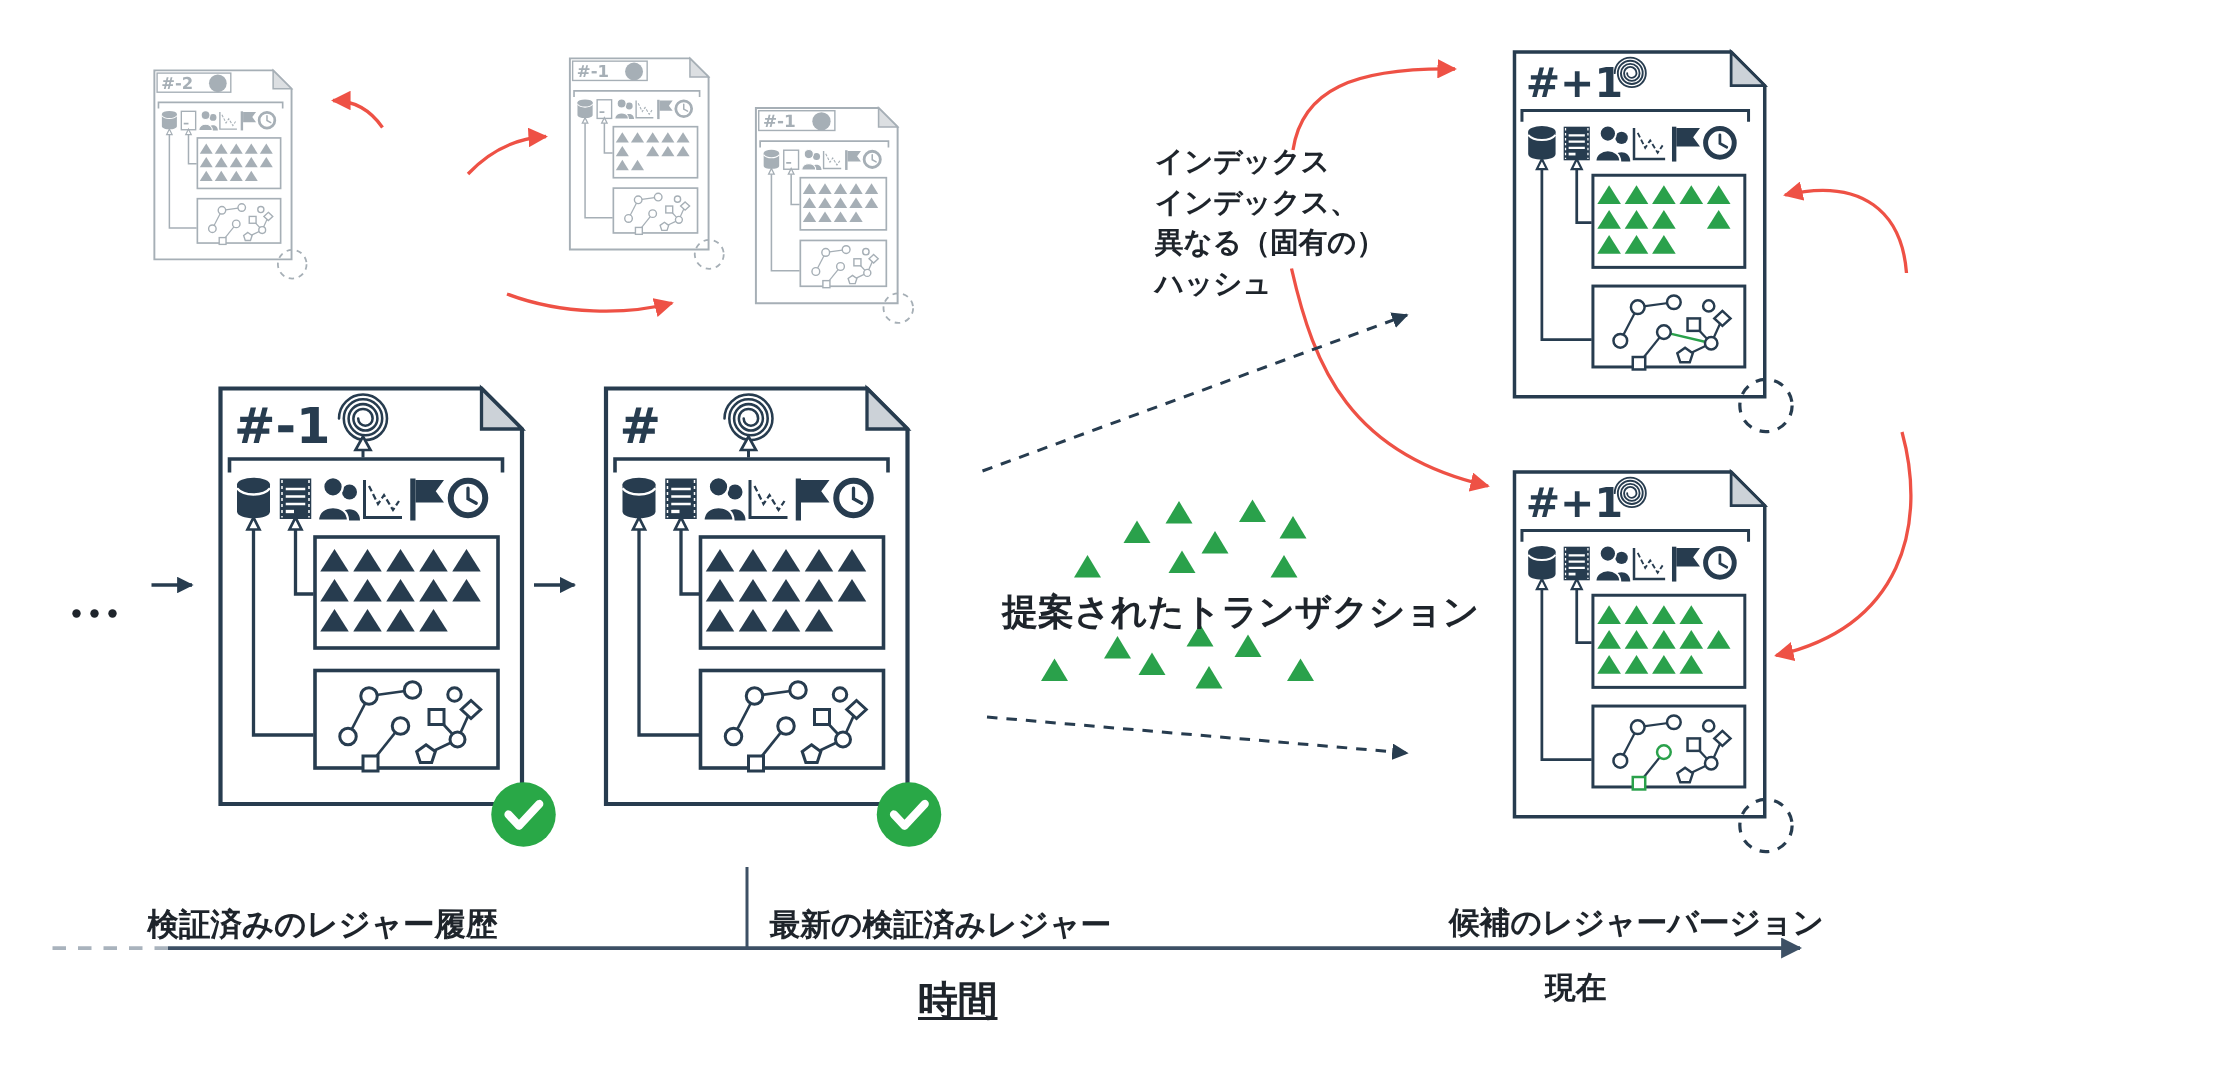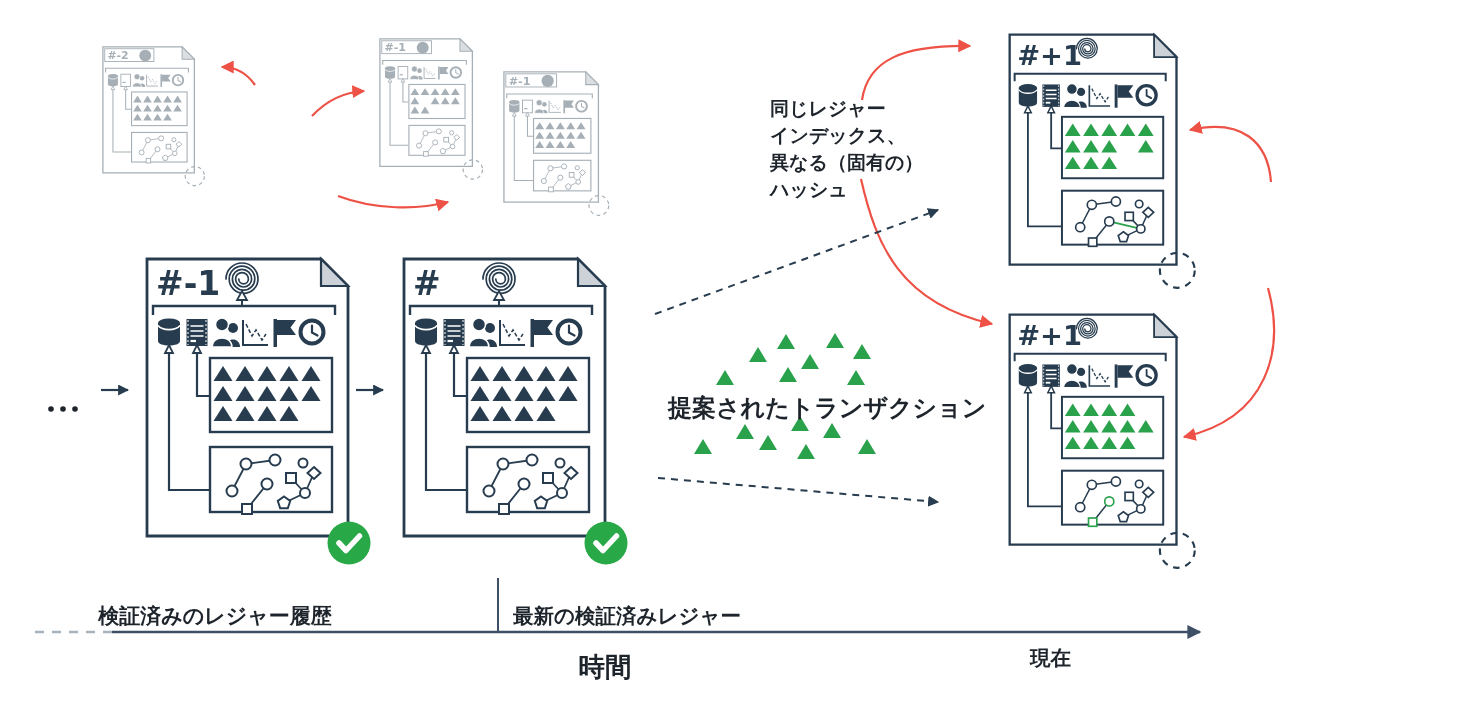--- a/index.html
+++ b/index.html
@@ -621,26 +621,27 @@
         <polygon points="768,435 759,450 777,450" fill="#2aa14b"></polygon>
         <polygon points="800,416 791,431 809,431" fill="#2aa14b"></polygon>
         <polygon points="806,444 797,459 815,459" fill="#2aa14b"></polygon>
         <polygon points="832,423 823,438 841,438" fill="#2aa14b"></polygon>
         <polygon points="867,439 858,454 876,454" fill="#2aa14b"></polygon>
       </g>
     </svg>
 
 
   <div class="anno" style="left:770px;top:95px;font-size:19px;line-height:27px;">
-    <span>同じレジャー</span><br>
+    <span>インデックス</span><br>
     <span>インデックス、</span><br>
     <span>異なる（固有の）</span><br>
     <span>ハッシュ</span>
   </div>
 
 
   <div class="anno" style="left:652px;top:392px;font-size:24px;margin-left:16px;">提案されたトランザクション</div>
 
   <div class="tl-label" style="left:90px;top:602px;width:250px;text-align:center;font-size:21px;">検証済みのレジャー履歴</div>
   <div class="tl-label" style="left:513px;top:602px;font-size:20.5px;">最新の検証済みレジャー</div>
-  <div class="tl-label" style="left:545px;top:649px;width:120px;text-align:center;font-size:26.5px;font-weight:700;">時間</div>
+  <div class="tl-label" style="left:960px;top:601px;width:262px;text-align:center;font-size:20.5px;">候補のレジャーバージョン</div>
+  <div class="tl-label" style="left:545px;top:649px;width:120px;text-align:right;font-size:26.5px;font-weight:700;text-decoration:underline;">時間</div>
   <div class="tl-label" style="left:1030px;top:644px;width:100px;text-align:left;font-size:20.5px;">現在</div>
 </div>
 
 </body></html>

